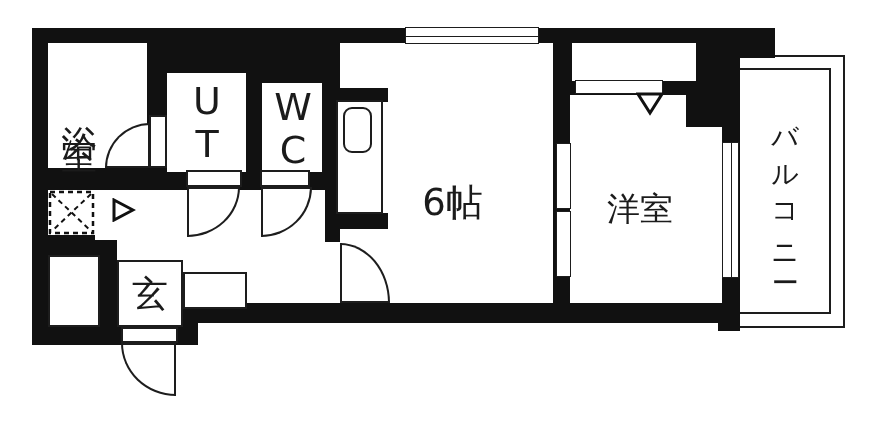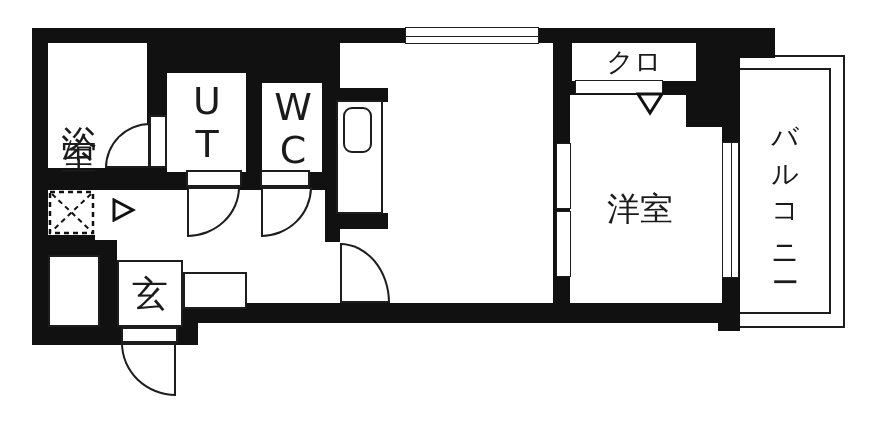--- a/index.html
+++ b/index.html
@@ -99,25 +99,25 @@
     <span>U</span>
     <span>T</span>
   </div>
 
   <div class="label" style="left:258px;top:86px;width:70px;height:86px;font-size:38px;flex-direction:column;z-index:7;">
     <span>W</span>
     <span>C</span>
   </div>
 
   <div class="label" style="left:380px;top:150px;width:145px;height:105px;font-size:40px;flex-direction:column;z-index:7;">
+    <span style="font-size:37px;">6帖</span>
   </div>
 
   <div class="label" style="left:565px;top:162px;width:150px;height:95px;font-size:33px;flex-direction:column;z-index:7;">
     <span>洋室</span>
   </div>
 
-  <div class="label" style="left:580px;top:45px;width:108px;height:34px;font-size:27px;z-index:7;">クロ</div>
 
   <div class="label" style="left:124px;top:272px;width:52px;height:45px;font-size:36px;z-index:7;">玄</div>
 
   <div class="label vtext" style="left:765px;top:80px;width:40px;height:225px;font-size:27px;letter-spacing:10px;z-index:7;">バルコニー</div>
 
 </div>
 
 </body></html>

